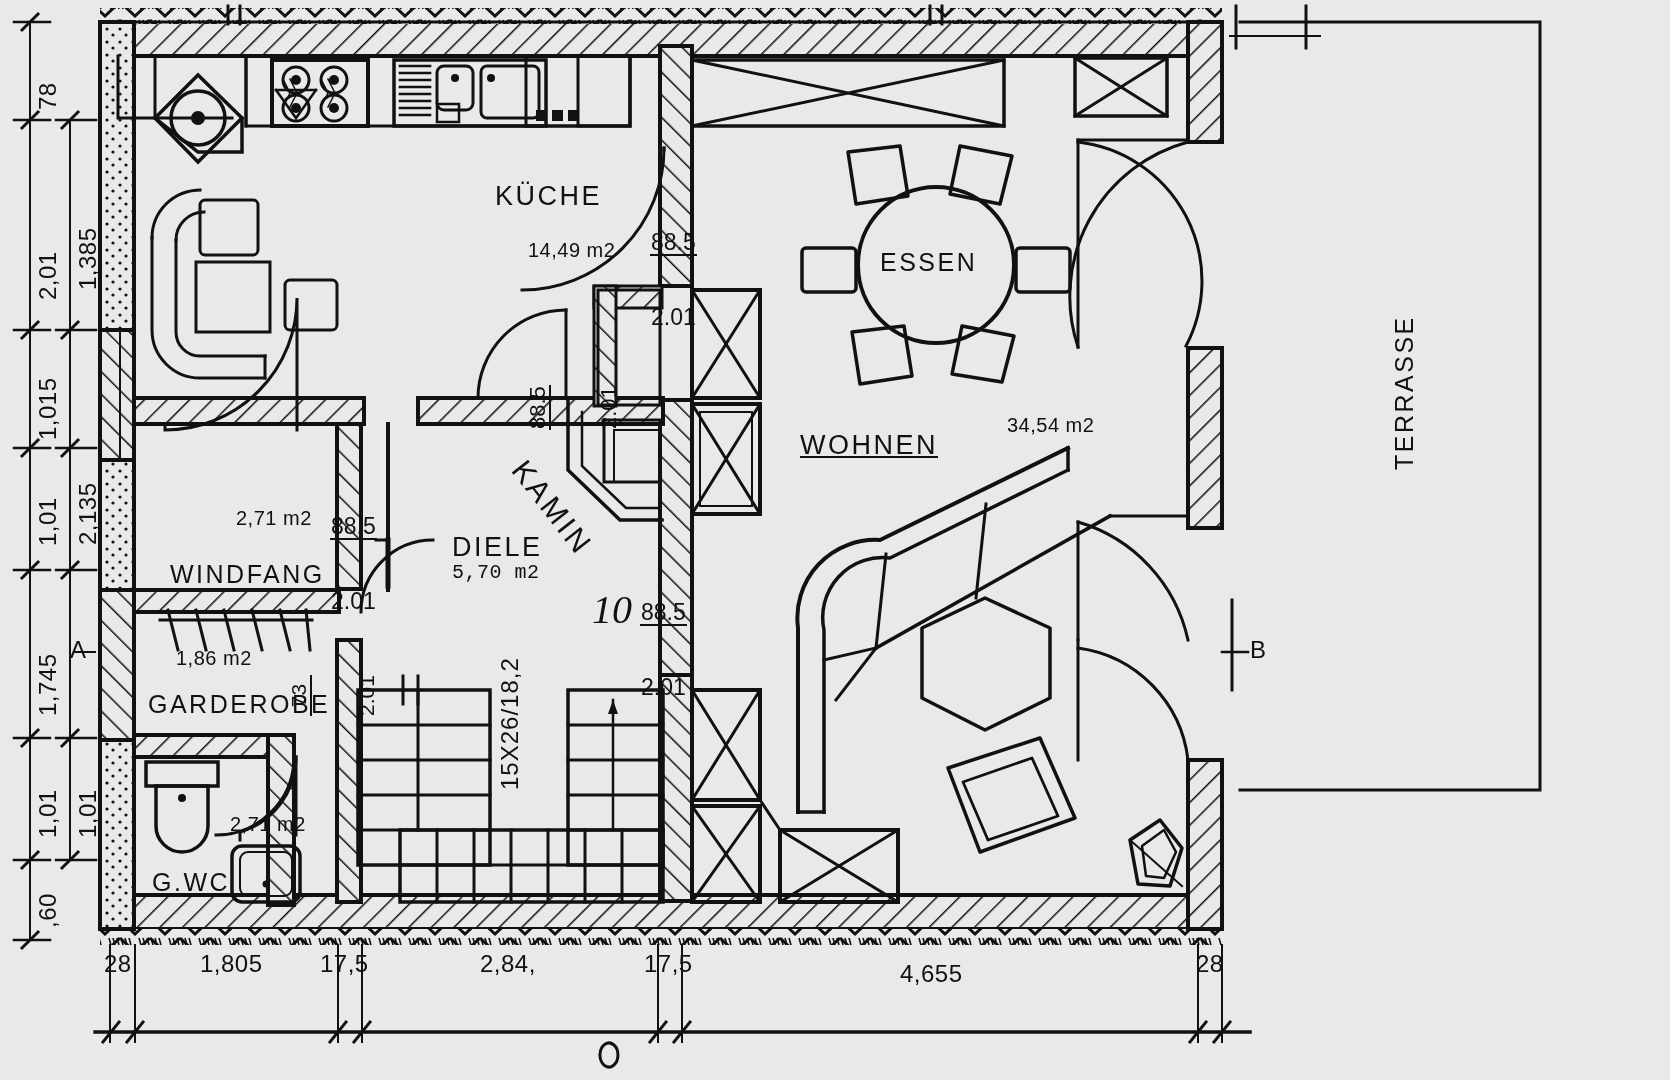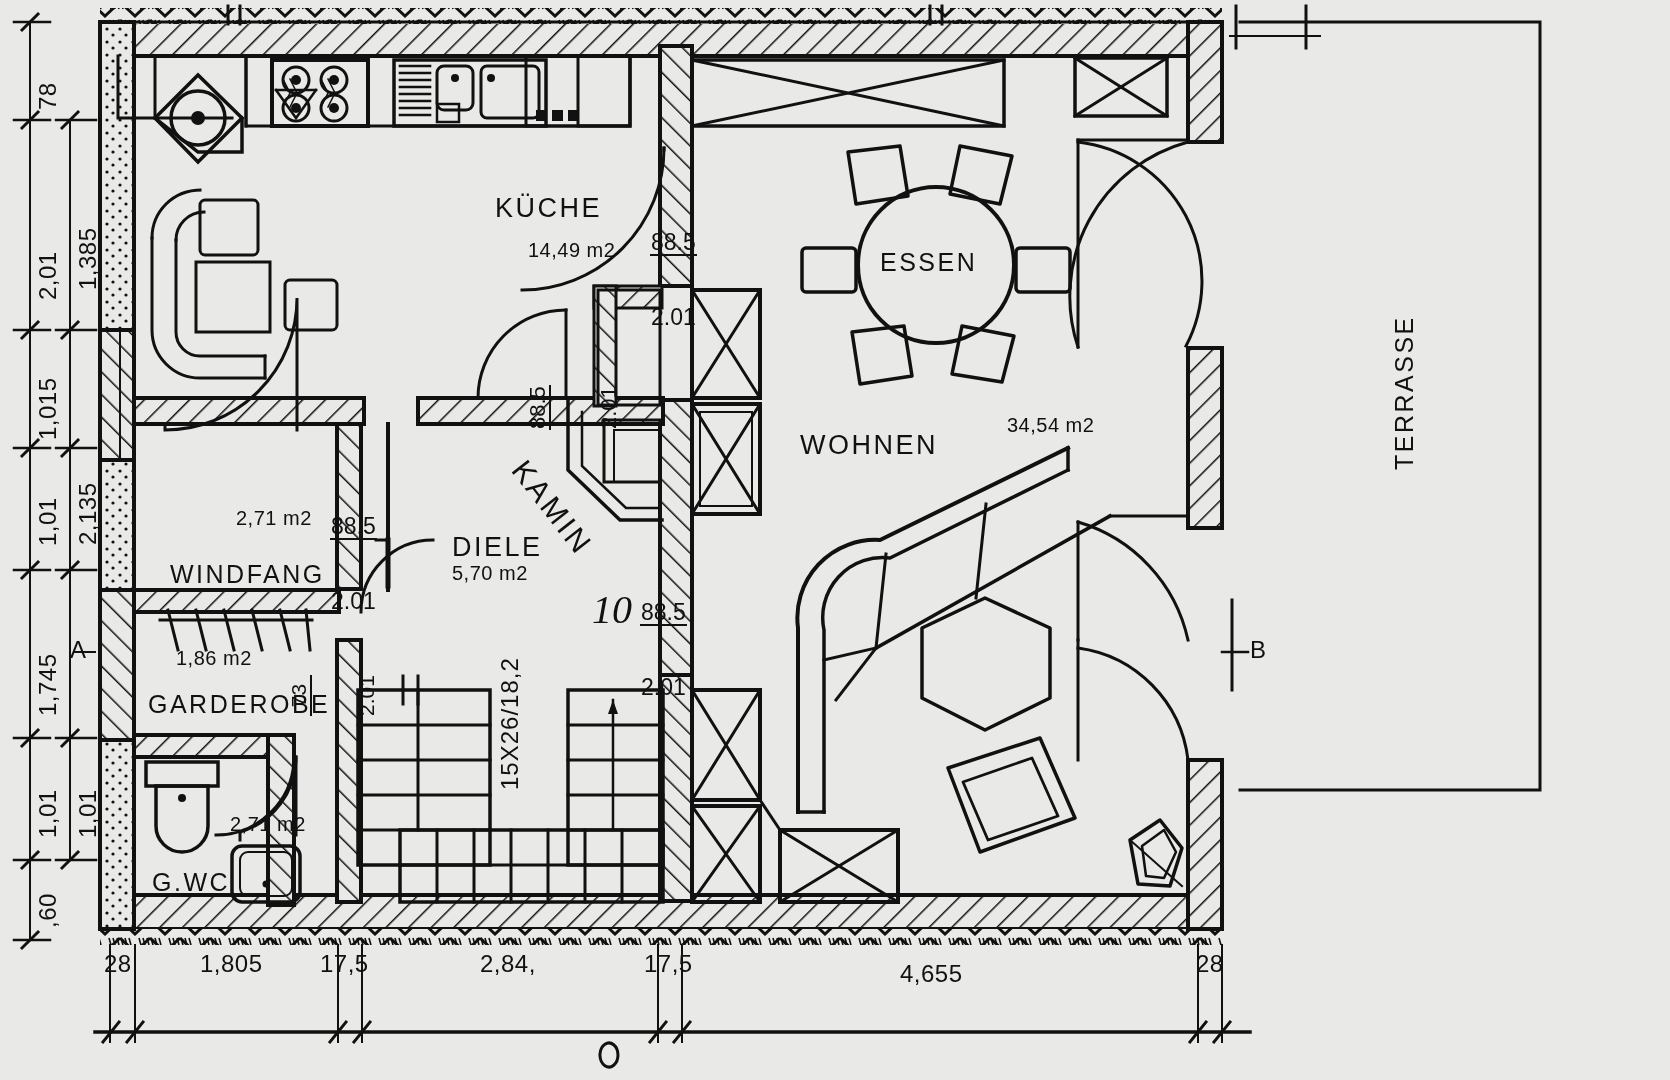--- a/index.html
+++ b/index.html
@@ -381,34 +381,34 @@
   <div class="lbl sec-letter" style="left:1250px;top:638px;">B</div>
 
   <div class="lbl dimtxt" style="left:104px;top:952px;">28</div>
   <div class="lbl dimtxt" style="left:200px;top:952px;">1,805</div>
   <div class="lbl dimtxt" style="left:320px;top:952px;">17,5</div>
   <div class="lbl dimtxt" style="left:480px;top:952px;">2,84,</div>
   <div class="lbl dimtxt" style="left:644px;top:952px;">17,5</div>
   <div class="lbl dimtxt" style="left:900px;top:952px;margin-top:10px;">4,655</div>
   <div class="lbl dimtxt" style="left:1196px;top:952px;">28</div>
 
-  <div class="lbl room-name" style="left:495px;top:195px;">KÜCHE</div>
+  <div class="lbl room-name" style="left:495px;top:183px;">KÜCHE</div>
   <div class="lbl room-area" style="left:528px;top:240px;">14,49 m2</div>
   <div class="lbl doorcode" style="left:650px;top:182px;">
     <span class="top">88.5</span>
     <span class="bot">2.01</span>
   </div>
 
   <div class="lbl room-name" style="left:880px;top:250px;font-size:25px;">ESSEN</div>
 
-  <div class="lbl room-name" style="left:800px;top:432px;">WOHNEN</div>
+  <div class="lbl room-name" style="left:800px;top:432px;text-decoration:underline;">WOHNEN</div>
   <div class="lbl room-area" style="left:1007px;top:415px;">34,54 m2</div>
 
   <div class="lbl room-name" style="left:452px;top:534px;">DIELE</div>
-  <div class="lbl room-area" style="left:452px;top:563px;">5,70 m2</div>
+  <div class="lbl room-area" style="left:452px;top:563px;font-family:Liberation Mono, monospace;">5,70 m2</div>
   <div class="lbl doorcode rot90" style="left:480px;top:430px;font-size:22px;">
     <span class="top">88.5</span>
     <span class="bot">2.01</span>
   </div>
 
   <div class="lbl kamin" style="left:530px;top:455px;">KAMIN</div>
 
   <div class="lbl hand" style="left:592px;top:546px;">10</div>
   <div class="lbl doorcode" style="left:640px;top:552px;">
     <span class="top">88.5</span>

